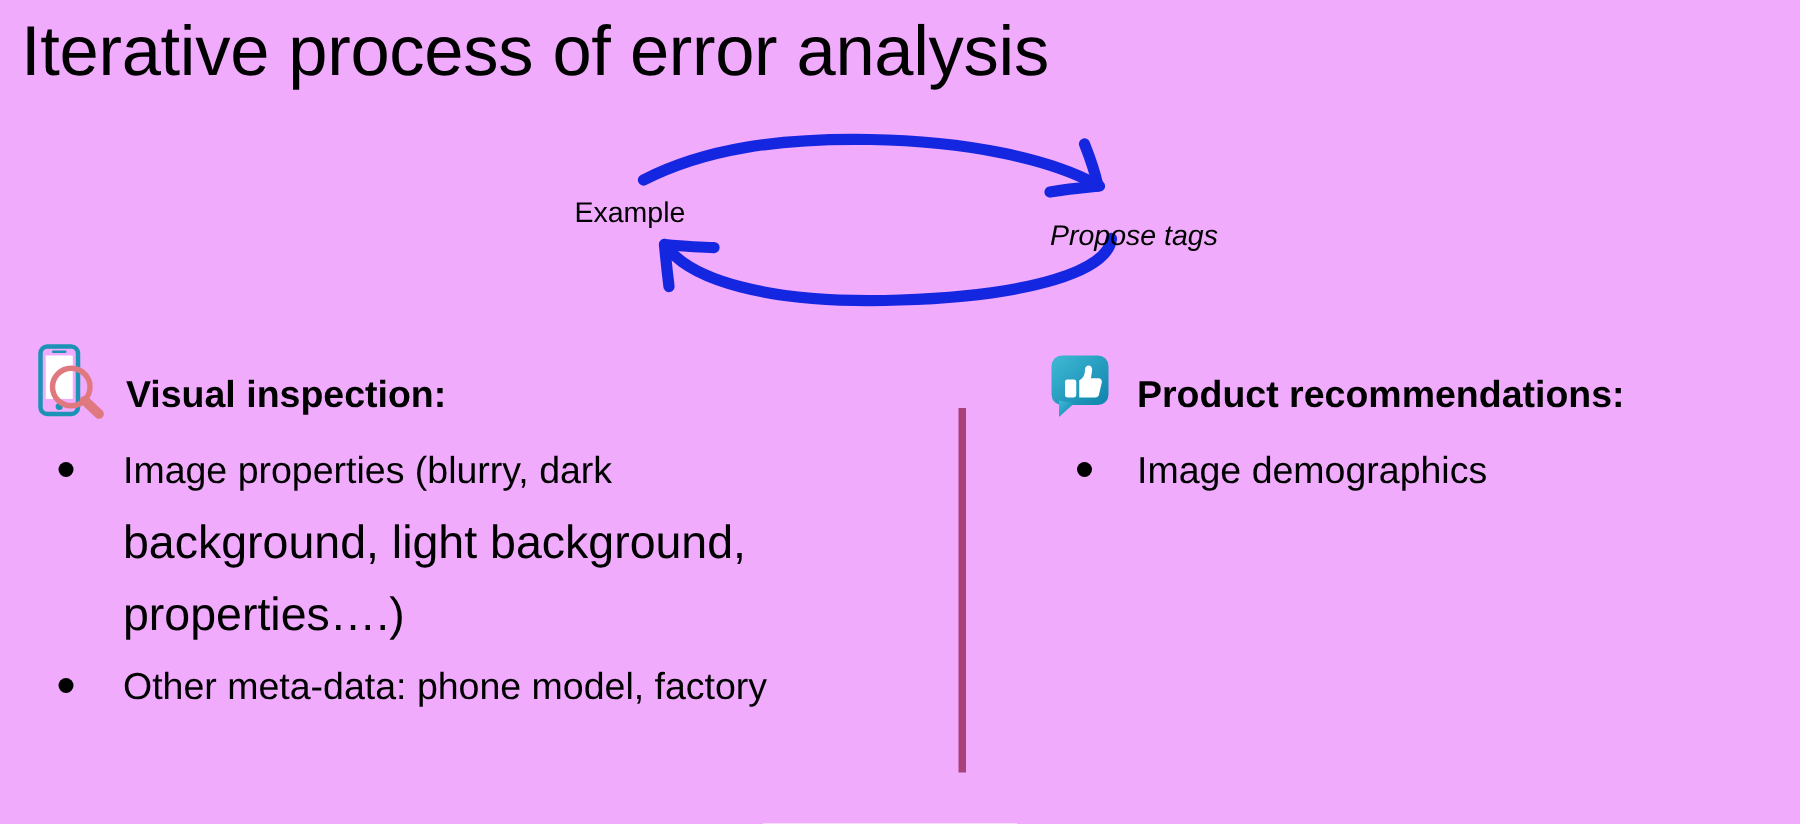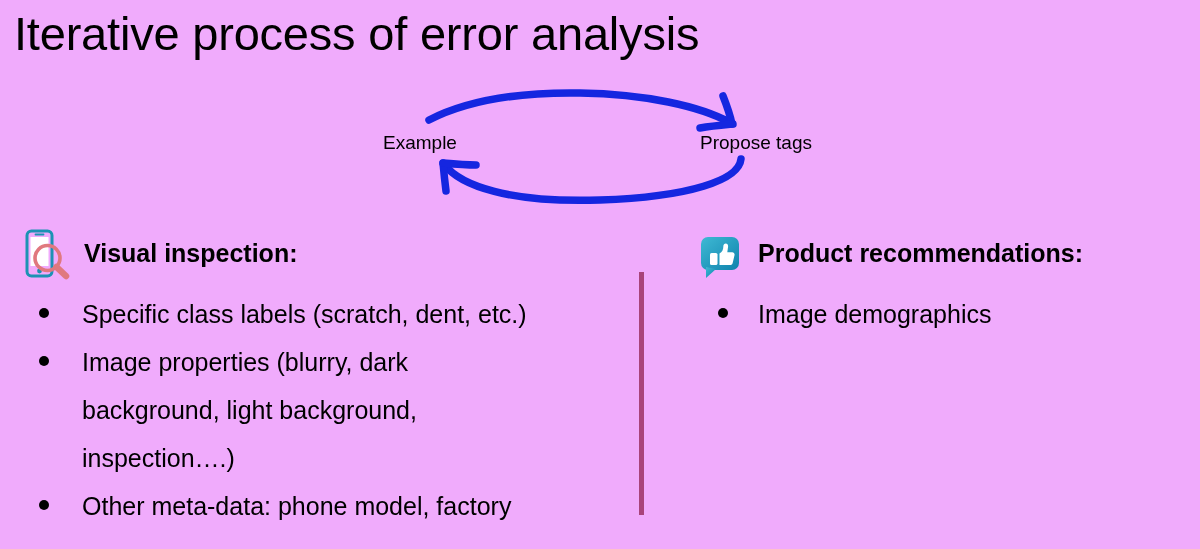--- a/index.html
+++ b/index.html
@@ -44,21 +44,21 @@
   }
   .cycle-label {
     position: absolute;
     font-size: 19px;
     line-height: 27px;
     font-weight: 400;
     color: #000000;
     white-space: nowrap;
   }
   #cycle-label-example { left: 383px; top: 129px; }
-  #cycle-label-propose { left: 700px; top: 129px; }
+  #cycle-label-propose { left: 700px; top: 144px; font-style: italic; }
 
   
   .column {
     position: absolute;
     top: 228px;
   }
   #col-left  { left: 22px;  width: 600px; }
   #col-right { left: 698px; width: 480px; }
 
   .col-head {
@@ -69,21 +69,21 @@
     position: absolute;
     left: 0;
     top: 0;
     width: 54px;
     height: 54px;
   }
   #col-right .head-icon { width: 48px; height: 48px; top: 6px; }
 
   .head-title {
     position: absolute;
-    top: 9px;
+    top: 19px;
     font-size: 25px;
     line-height: 32px;
     font-weight: 700;
     color: #000000;
     white-space: nowrap;
   }
   #visual-inspection-title  { left: 62px; }
   #product-recommendations-title { left: 60px; text-align: right; }
 
   
@@ -112,21 +112,21 @@
     padding-left: 60px;
     font-size: 25px;
     line-height: 48px;
     font-weight: 400;
     color: #000000;
     white-space: nowrap;
   }
   .bullet-cont {
     display: block;
     padding-left: 60px;
-    font-size: 25px;
+    font-size: 31px;
     line-height: 48px;
     font-weight: 400;
     color: #000000;
     white-space: nowrap;
   }
 
   
   #column-divider {
     position: absolute;
     left: 639px;
@@ -173,27 +173,23 @@
         <circle cx="25.5" cy="30" r="12.5" fill="none" stroke="#e0787f" stroke-width="3.6"></circle>
 
         <line x1="34.5" y1="39" x2="44" y2="48" stroke="#e0787f" stroke-width="6.5" stroke-linecap="round"></line>
       </svg>
       <div class="head-title" id="visual-inspection-title">Visual inspection:</div>
     </div>
 
     <div class="bullets">
       <div class="bullet-row">
         <span class="bullet-dot"></span>
-        <span class="bullet-text">Specific class labels (scratch, dent, etc.)</span>
-      </div>
-      <div class="bullet-row">
-        <span class="bullet-dot"></span>
         <span class="bullet-text">Image properties (blurry, dark</span>
         <span class="bullet-cont">background, light background,</span>
-        <span class="bullet-cont">inspection….)</span>
+        <span class="bullet-cont">properties….)</span>
       </div>
       <div class="bullet-row">
         <span class="bullet-dot"></span>
         <span class="bullet-text">Other meta-data: phone model, factory</span>
       </div>
     </div>
   </div>
 
   <div id="column-divider"></div>
 

